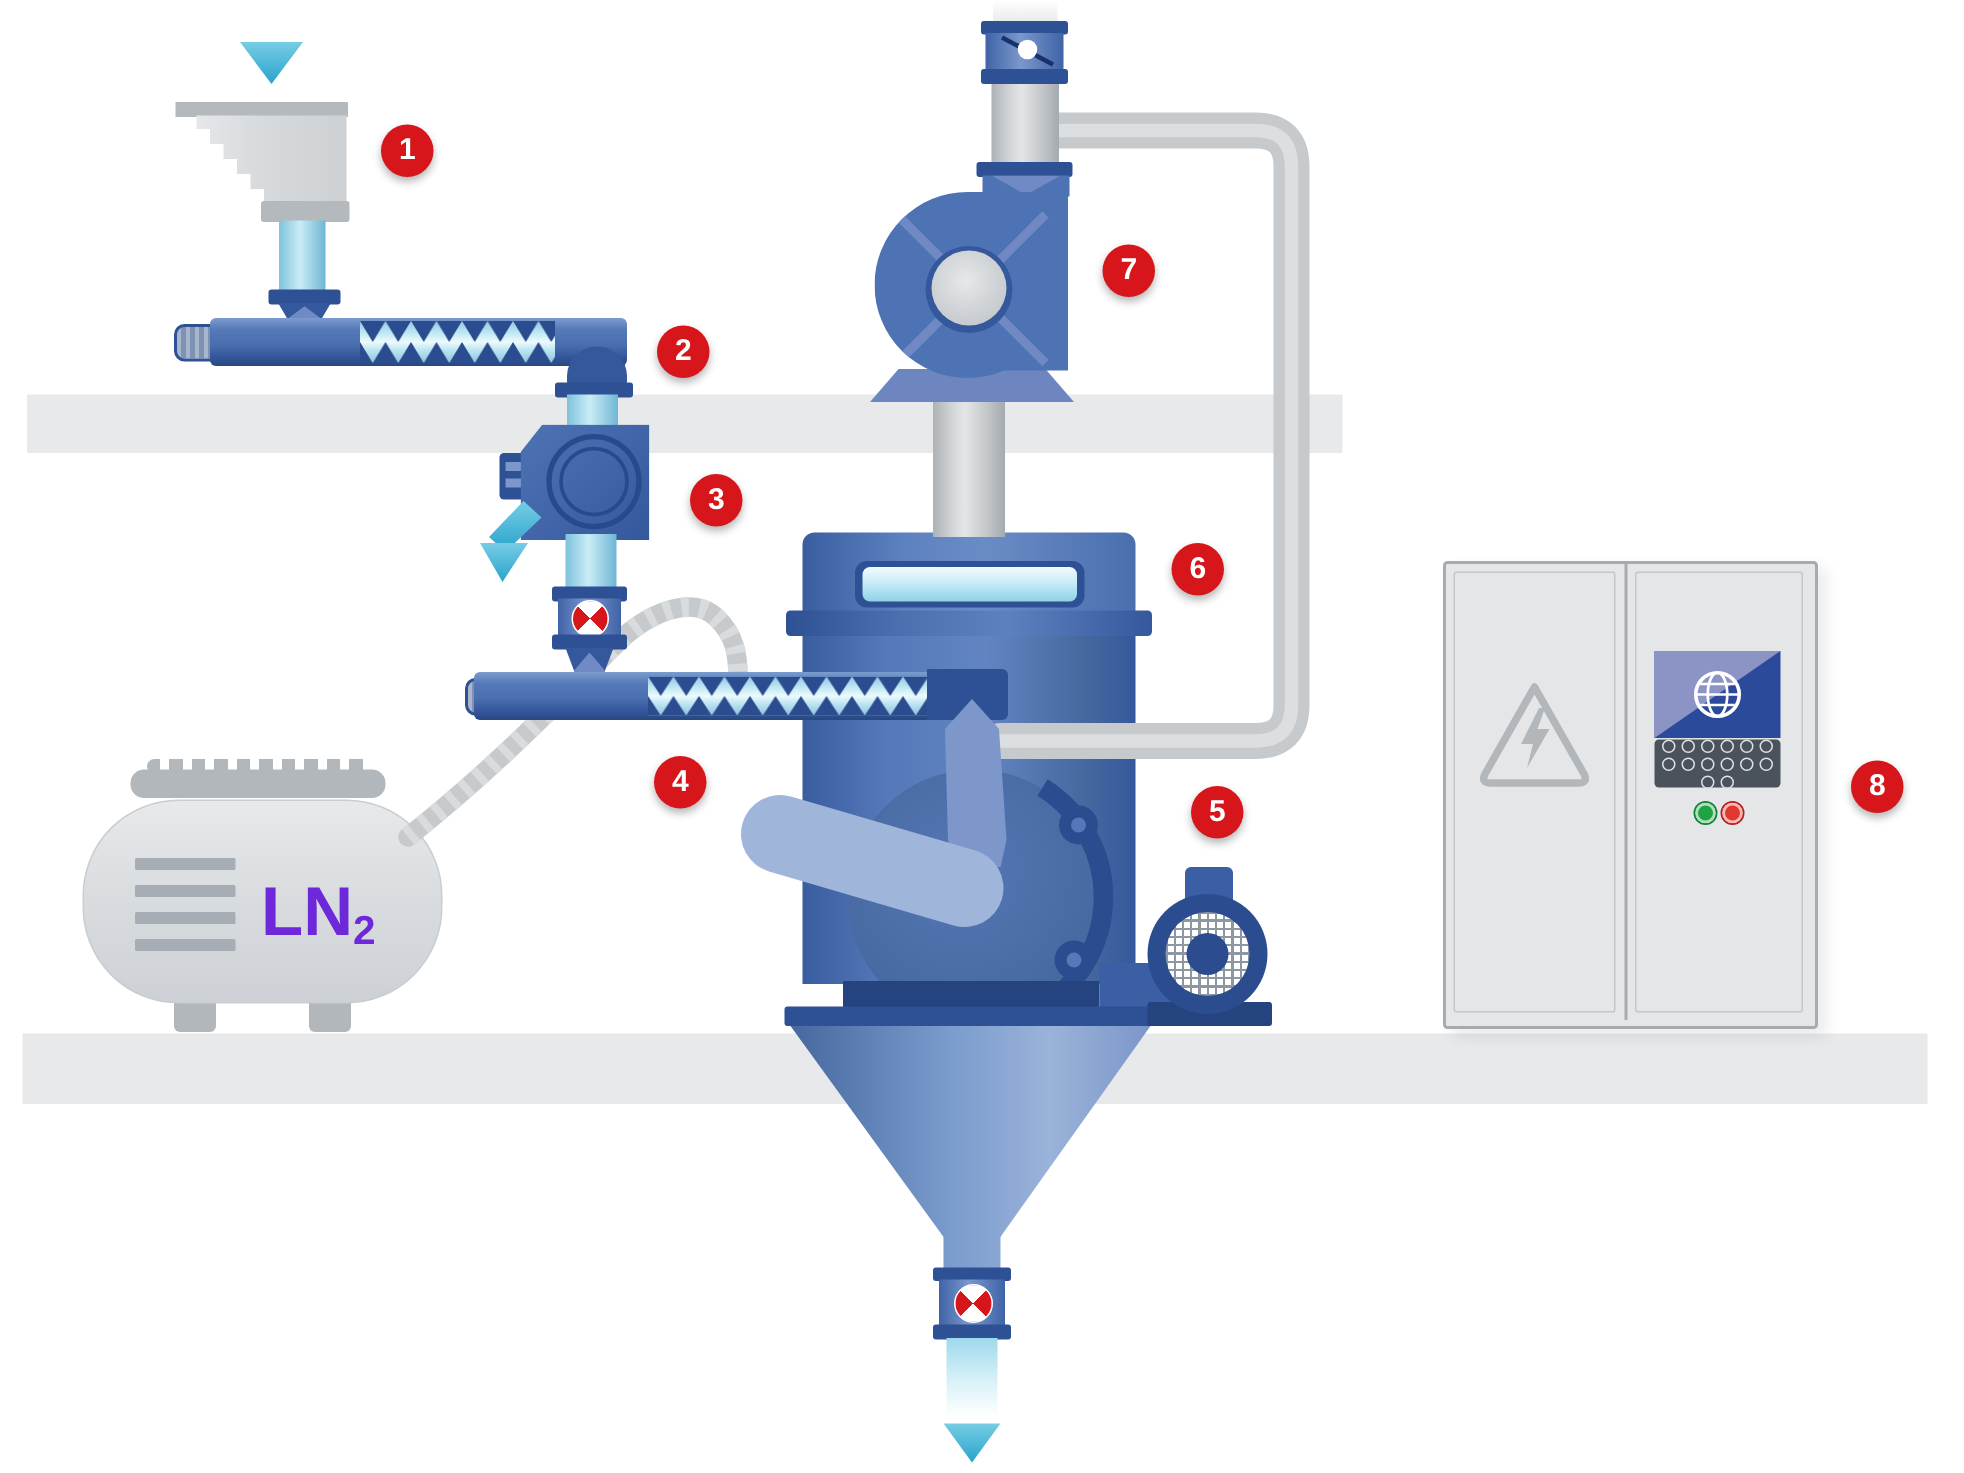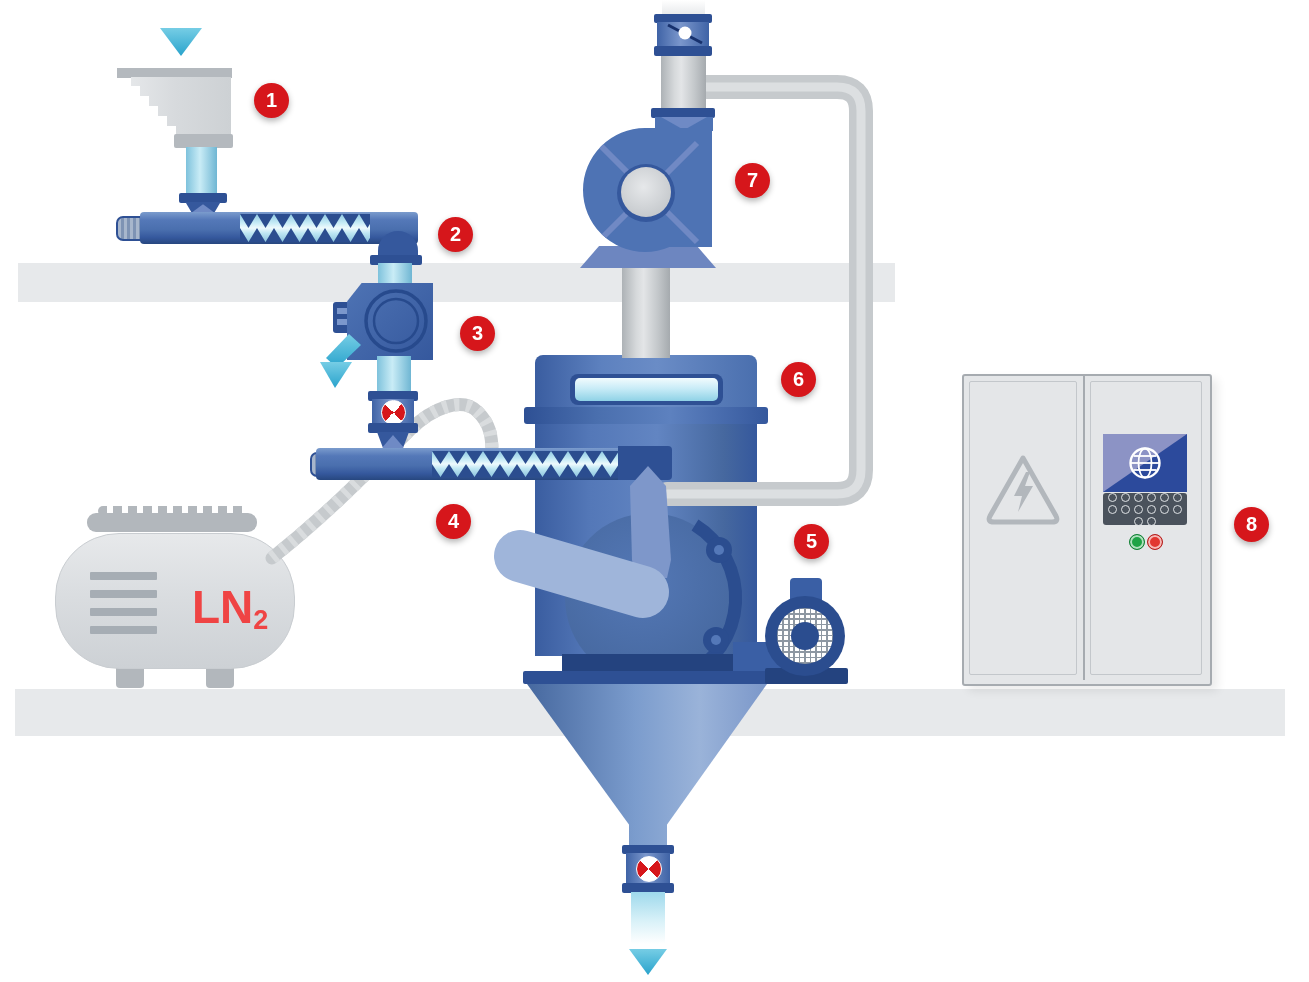--- a/index.html
+++ b/index.html
@@ -71,21 +71,21 @@
   <div class="abs" style="left:0;top:0;">
     <div class="abs" style="left:98px;top:506px;width:150px;height:10px;border-radius:5px;background:repeating-linear-gradient(90deg,#b2b7bc 0 9px,rgba(0,0,0,0) 9px 15px);"></div>
     <div class="abs" style="left:87px;top:513px;width:170px;height:19px;border-radius:9px;background:#b2b7bc;"></div>
     <div class="abs" style="left:116px;top:664px;width:28px;height:24px;border-radius:0 0 4px 4px;background:#b2b7bc;"></div>
     <div class="abs" style="left:206px;top:664px;width:28px;height:24px;border-radius:0 0 4px 4px;background:#b2b7bc;"></div>
     <div class="abs" style="left:55px;top:533px;width:238px;height:134px;border-radius:64px;background:linear-gradient(180deg,#e7e9eb 0%,#dadde0 45%,#cdd1d5 100%);border:1px solid #c9cdd1;"></div>
     <div class="stripe" style="left:90px;top:572px;width:67px;height:8px;"></div>
     <div class="stripe" style="left:90px;top:590px;width:67px;height:8px;"></div>
     <div class="stripe" style="left:90px;top:608px;width:67px;height:8px;"></div>
     <div class="stripe" style="left:90px;top:626px;width:67px;height:8px;"></div>
-    <div class="abs" style="left:192px;top:580px;color:#ef4444;font-weight:bold;font-size:46px;">
+    <div class="abs" style="left:174px;top:580px;color:#6d28d9;font-weight:bold;font-size:46px;">
       <span>LN</span><span style="font-size:27px;vertical-align:-6px;">2</span>
     </div>
   </div>
 
   <svg class="abs" style="left:250px;top:385px;" width="260" height="185" viewBox="250 385 260 185">
     <path d="M 272 558 C 330 512 372 468 410 430 C 432 408 462 396 478 412 C 490 424 492 436 492 452" fill="none" stroke="#c6cacd" stroke-width="13" stroke-linecap="round"></path>
     <path d="M 272 558 C 330 512 372 468 410 430 C 432 408 462 396 478 412 C 490 424 492 436 492 452" fill="none" stroke="#d9dcde" stroke-width="13" stroke-dasharray="5 7"></path>
   </svg>
 
   <svg class="abs" style="left:158px;top:26px;" width="46" height="32" viewBox="0 0 46 32">

